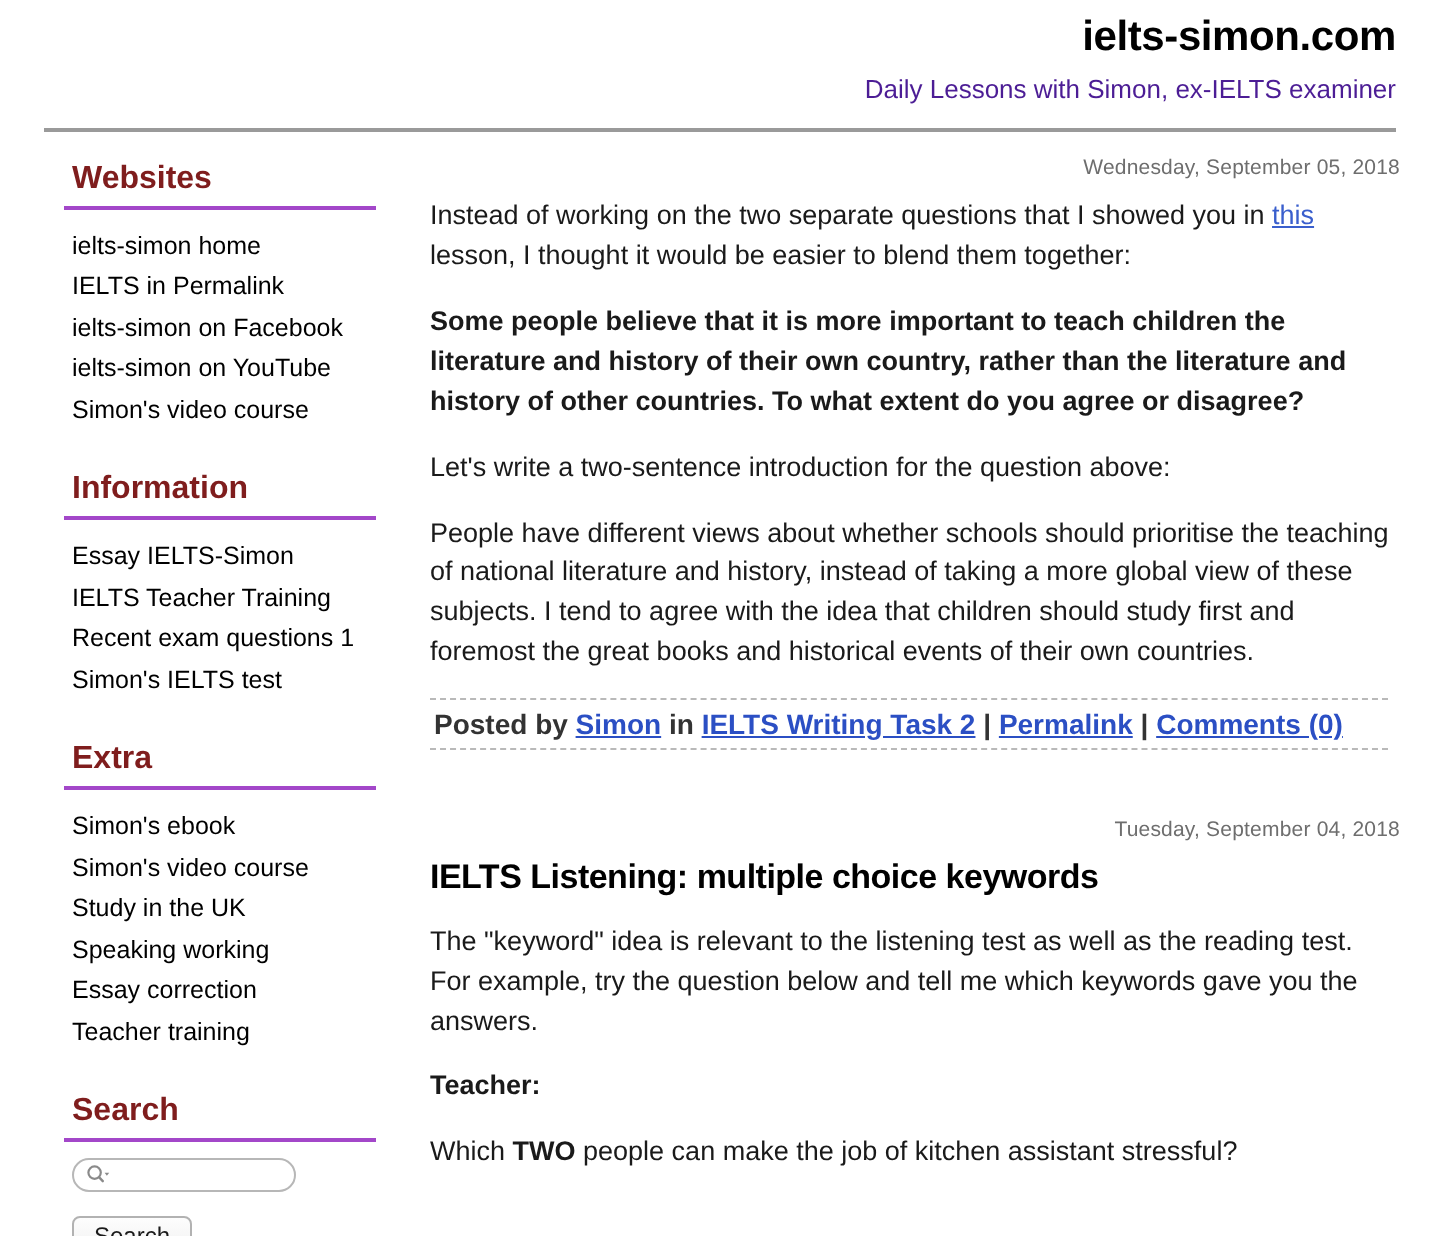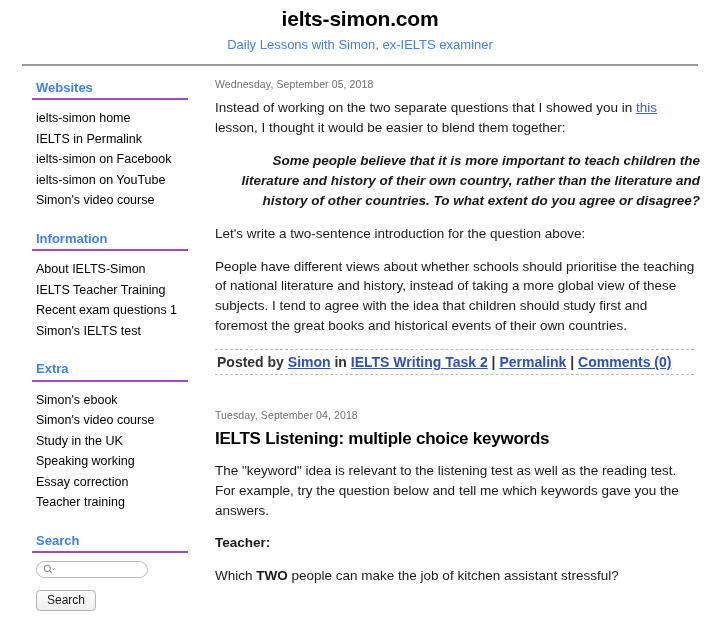--- a/index.html
+++ b/index.html
@@ -13,33 +13,33 @@
     height: 618px;
     overflow: hidden;
     font-family: "Liberation Sans", sans-serif;
     color: #111111;
     -webkit-font-smoothing: antialiased;
   }
 
   
   .site-header {
     padding: 6px 22px 0 22px;
-    text-align: center;
+    text-align: right;
   }
   .site-title {
     font-size: 21px;
     font-weight: bold;
     color: #000000;
     letter-spacing: -0.2px;
     line-height: 1.25;
     margin: 0;
   }
   .site-tagline {
     font-size: 13px;
-    color: #3b82f6;
+    color: #4c1d95;
     margin: 5px 0 0 0;
     line-height: 1.2;
   }
   .header-rule {
     margin: 11px 22px 0 22px;
     height: 2px;
     background: #9a9a9a;
     border: 0;
   }
 
@@ -58,23 +58,23 @@
   .content {
     flex: 1 1 auto;
     padding-left: 19px;
     padding-right: 20px;
     box-sizing: border-box;
   }
 
   
   .side-section { margin-bottom: 6px; }
   .side-heading {
-    font-size: 13px;
-    font-weight: bold;
-    color: #3b82f6;
+    font-size: 16px;
+    font-weight: bold;
+    color: #7f1d1d;
     margin: 0 0 1px 4px;
     line-height: 1.5;
   }
   .side-heading-rule {
     height: 2px;
     background: #a347c9;
     margin: 0 0 8px 0;
     width: 156px;
   }
   .side-link {
@@ -130,40 +130,39 @@
   }
 
   
   .post { margin-bottom: 4px; }
   .post-date {
     font-size: 10.5px;
     color: #6e6e6e;
     letter-spacing: 0.1px;
     margin: 0 0 8px 6px;
     line-height: 1.2;
+    text-align: right;
   }
   .post-title {
     font-size: 17px;
     font-weight: bold;
     color: #000000;
     margin: 0 0 11px 6px;
     line-height: 1.2;
     letter-spacing: -0.25px;
   }
   .post-body { margin: 0 0 0 6px; }
   .post-body p {
     font-size: 13.5px;
     line-height: 1.47;
     margin: 0 0 13px 0;
     color: #1a1a1a;
   }
   .quote-q {
     font-weight: bold;
-    font-style: italic;
-    text-align: right;
   }
   .inline-link {
     color: #3a5fcd;
     text-decoration: underline;
   }
   .strong-inline { font-weight: bold; }
 
   
   .post-footer {
     margin: 3px 6px 0 6px;
@@ -203,21 +202,21 @@
       <a class="side-link" href="#">IELTS in Permalink</a>
       <a class="side-link" href="#">ielts-simon on Facebook</a>
       <a class="side-link" href="#">ielts-simon on YouTube</a>
       <a class="side-link" href="#">Simon's video course</a>
     </div>
     <div class="side-gap"></div>
 
     <div class="side-section">
       <div class="side-heading">Information</div>
       <div class="side-heading-rule"></div>
-      <a class="side-link" href="#">About IELTS-Simon</a>
+      <a class="side-link" href="#">Essay IELTS-Simon</a>
       <a class="side-link" href="#">IELTS Teacher Training</a>
       <a class="side-link" href="#">Recent exam questions 1</a>
       <a class="side-link" href="#">Simon's IELTS test</a>
     </div>
     <div class="side-gap"></div>
 
     <div class="side-section">
       <div class="side-heading">Extra</div>
       <div class="side-heading-rule"></div>
       <a class="side-link" href="#">Simon's ebook</a>

